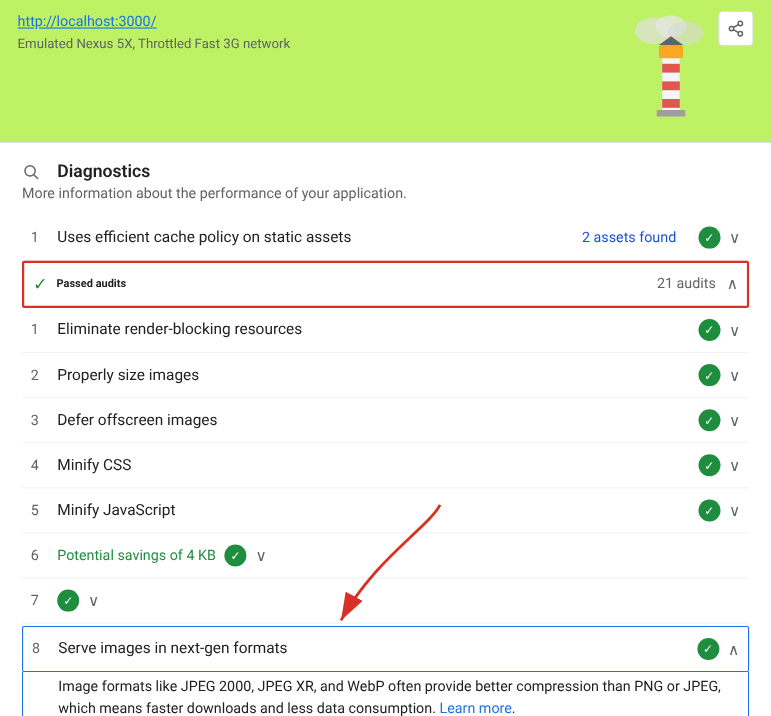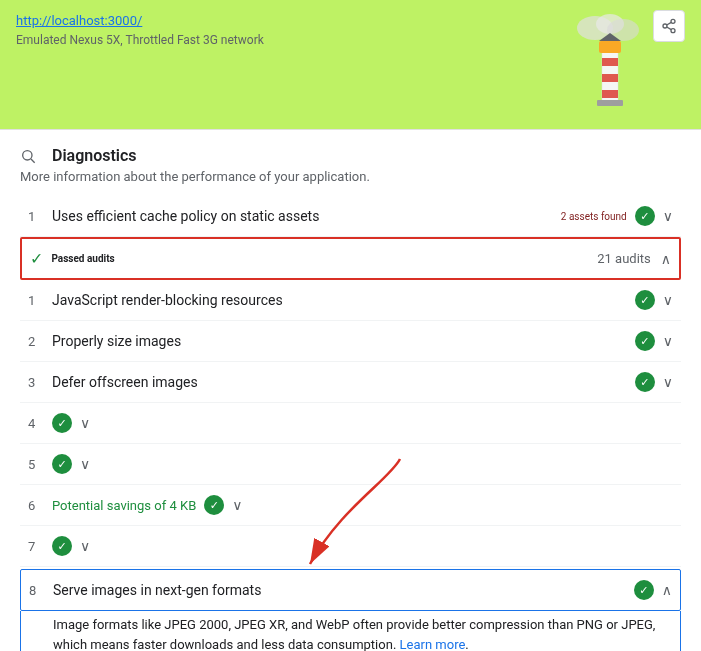--- a/index.html
+++ b/index.html
@@ -155,23 +155,23 @@
       width: 24px;
       font-size: 13px;
       color: #5f6368;
     }
     .assets-label {
       flex: 1;
       font-size: 14px;
       color: #202124;
     }
     .assets-meta {
-      font-size: 10px;
-      color: #7f1d1d;
-      margin-right: 8px;
+      font-size: 13px;
+      color: #1d4ed8;
+      margin-right: 20px;
     }
 
     
     .audit-row-8 {
       border: 1px solid #1a73e8;
       border-radius: 2px;
       background: #fff;
     }
 
     
@@ -265,43 +265,45 @@
   <div class="passed-header">
     <span class="passed-check">✓</span>
     <span class="passed-title">Passed audits</span>
     <span class="passed-count">21 audits</span>
     <span class="chevron">∧</span>
   </div>
 
   <div>
     <div class="audit-row">
       <span class="audit-num">1</span>
-      <span class="audit-label">JavaScript render-blocking resources</span>
+      <span class="audit-label">Eliminate render-blocking resources</span>
       <div class="check-icon">✓</div>
       <span class="chevron">∨</span>
     </div>
     <div class="audit-row">
       <span class="audit-num">2</span>
       <span class="audit-label">Properly size images</span>
       <div class="check-icon">✓</div>
       <span class="chevron">∨</span>
     </div>
     <div class="audit-row">
       <span class="audit-num">3</span>
       <span class="audit-label">Defer offscreen images</span>
       <div class="check-icon">✓</div>
       <span class="chevron">∨</span>
     </div>
     <div class="audit-row">
       <span class="audit-num">4</span>
+      <span class="audit-label">Minify CSS</span>
       <div class="check-icon">✓</div>
       <span class="chevron">∨</span>
     </div>
     <div class="audit-row">
       <span class="audit-num">5</span>
+      <span class="audit-label">Minify JavaScript</span>
       <div class="check-icon">✓</div>
       <span class="chevron">∨</span>
     </div>
     <div class="audit-row">
       <span class="audit-num">6</span>
       <span class="audit-meta savings">Potential savings of 4 KB</span>
       <div class="check-icon">✓</div>
       <span class="chevron">∨</span>
     </div>
     <div class="audit-row">

